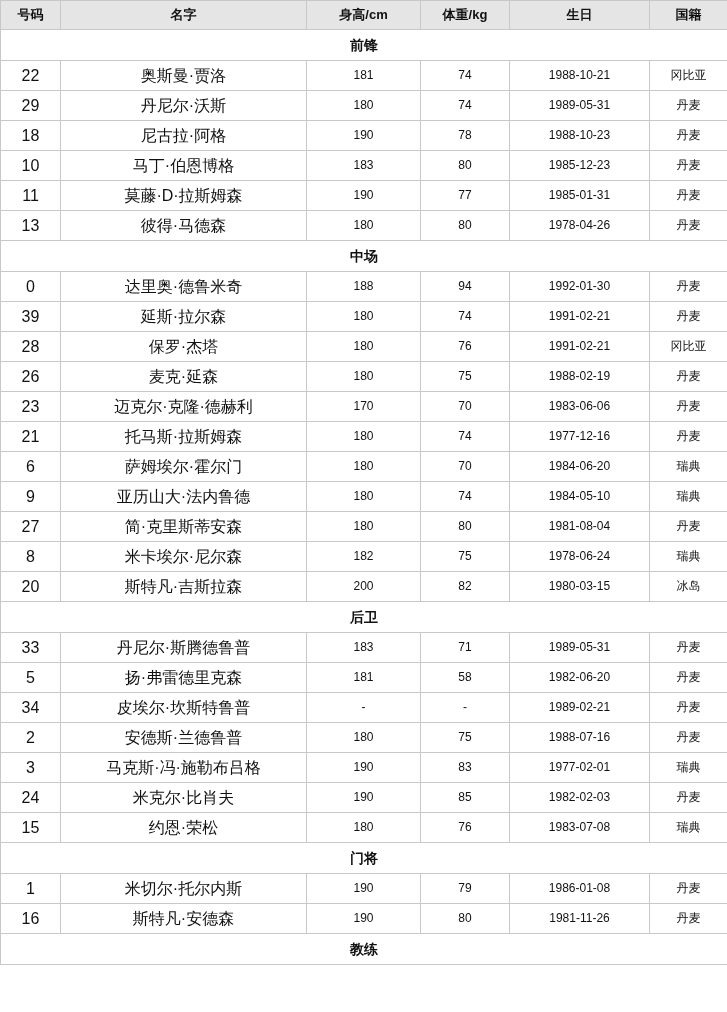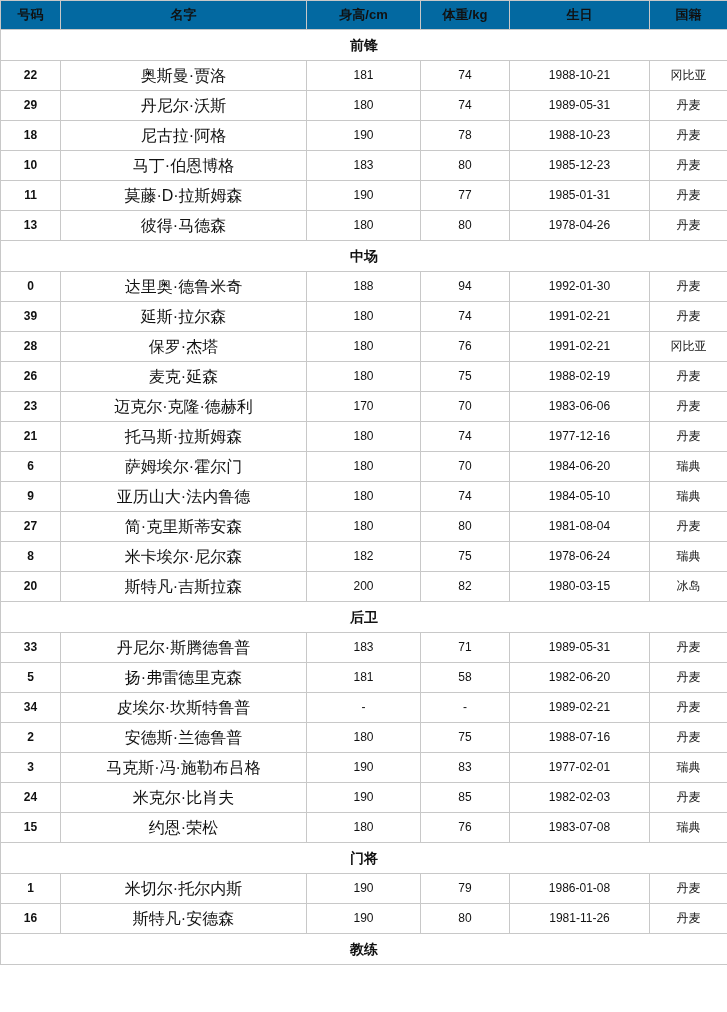--- a/index.html
+++ b/index.html
@@ -33,34 +33,34 @@
     vertical-align: middle;
     padding: 0;
     height: 29px;
     line-height: 29px;
     overflow: hidden;
     white-space: nowrap;
   }
   table.roster thead th {
     font-weight: bold;
     font-size: 13px;
-    background: #0369a1;
+    background: #e5e5e5;
     height: 28px;
     line-height: 28px;
   }
   tr.section-row td {
     font-weight: bold;
     font-size: 14px;
     background: #ffffff;
     height: 30px;
     line-height: 30px;
   }
   td.num {
-    font-weight: bold;
-    font-size: 12px;
+    font-weight: normal;
+    font-size: 16px;
   }
   td.name {
     font-size: 16px;
   }
   td.height, td.weight, td.birth, td.nat {
     font-size: 12px;
   }
 </style>
 </head>
 <body>

